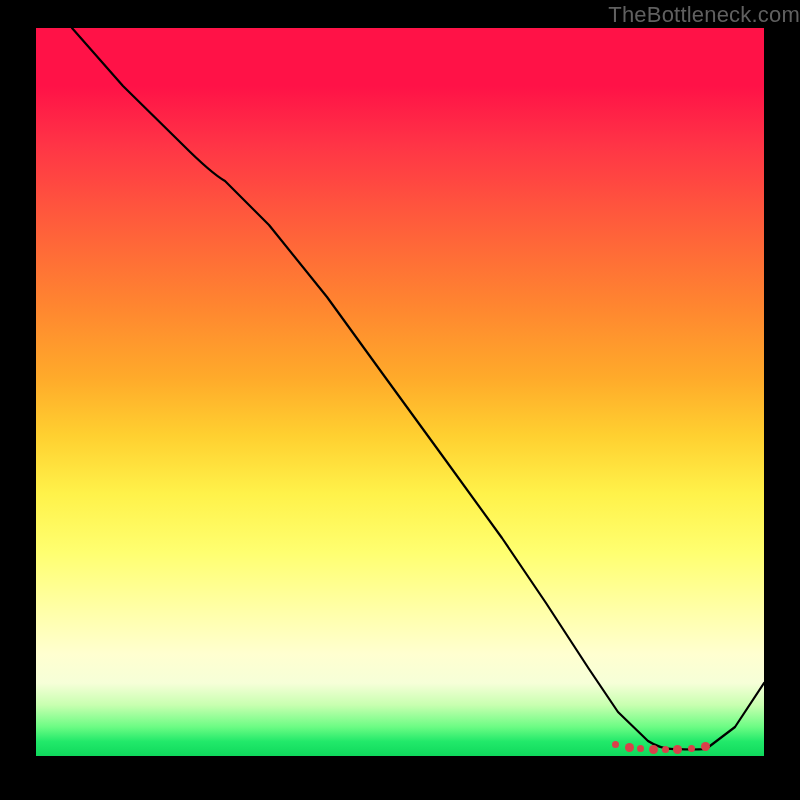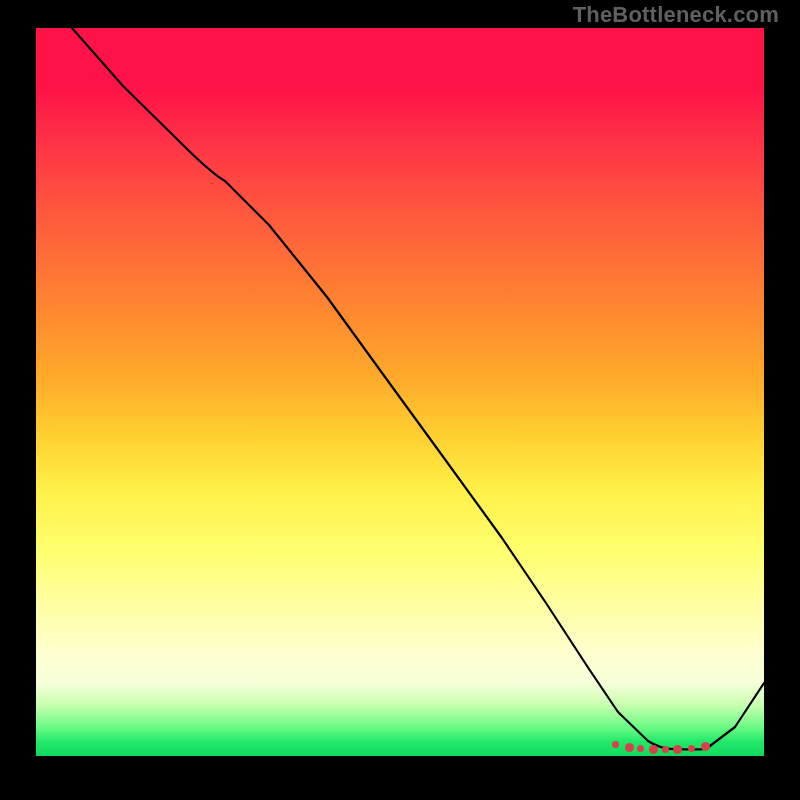--- a/index.html
+++ b/index.html
@@ -13,25 +13,25 @@
   }
   .wrap {
     position: relative;
     width: 800px;
     height: 800px;
     background: #000;
   }
   .watermark {
     position: absolute;
     top: 2px;
-    right: 21px;
+    right: 0;
     color: #606060;
     font-size: 22px;
     letter-spacing: 0.2px;
-    font-weight: 700;
+    font-weight: 400;
     user-select: none;
   }
   
   .plot {
     position: absolute;
     left: 36px;
     top: 28px;
     width: 728px;
     height: 728px;
     

